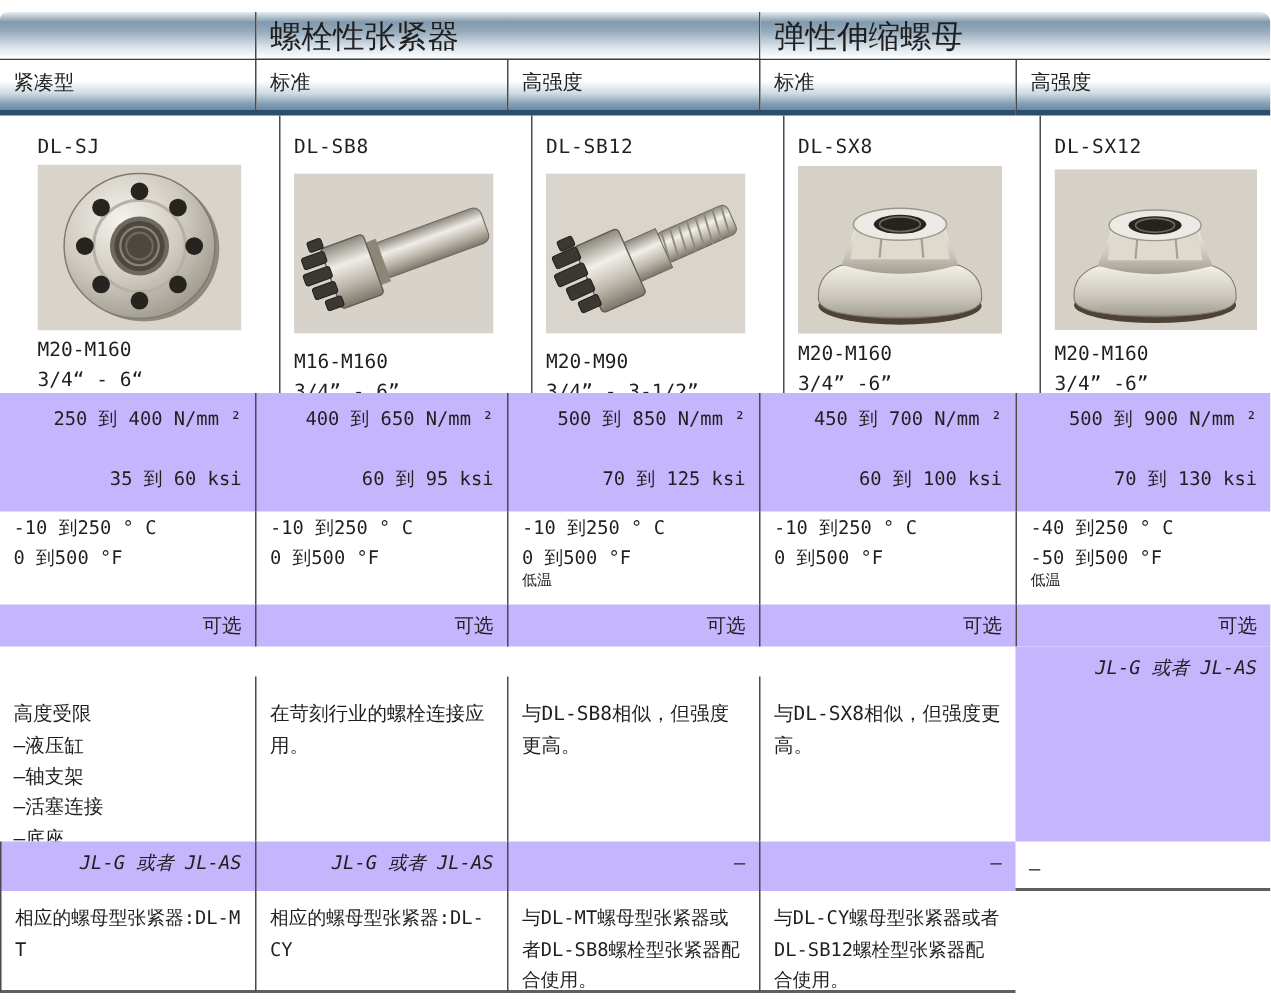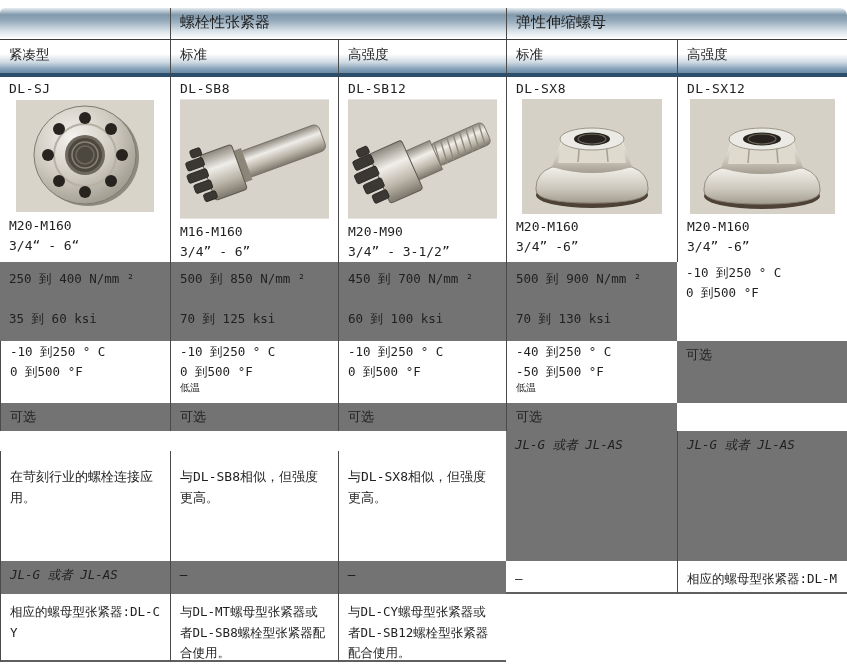--- a/index.html
+++ b/index.html
@@ -12,45 +12,45 @@
     grid-template-columns: 170px 168px 168px 171px 170px;
     grid-template-rows: 32px 37px 185px 79px 62px 28px 130px 33px 68px;
   }
   .cell { border-left: 1px solid #4a4a4a; padding: 5px 9px; overflow: hidden; }
   .first-col { border-left: none; }
 
   
   .group-row {
     background: linear-gradient(180deg, #e8edf1 0%, #8099ac 22%, #96abbc 42%, #dfe7ed 78%, #ffffff 100%);
     border-bottom: 1px solid #3a3a3a;
-    font-size: 15px;
-    display: flex; align-items: center;
+    font-size: 21px;
+    display: flex; align-items: flex-start;
     padding-top: 2px;
   }
   .corner-tl { border-top-left-radius: 5px; }
   .corner-tr { border-top-right-radius: 7px; }
 
   
   .subheader-row {
     background: linear-gradient(180deg, #ffffff 0%, #ffffff 42%, #cdd9e2 68%, #84a1b8 88%, #6b8ca6 100%);
     border-bottom: 4px solid #2d4e6b;
     font-size: 13.5px;
     display: flex; align-items: flex-start;
     padding-top: 6px;
   }
 
   
-  .product-cell { display: flex; flex-direction: column; font-size: 13px; padding: 4px 9px 6px 9px; }
+  .product-cell { display: flex; flex-direction: column; font-size: 13px; padding: 14px 9px 6px 9px; margin-left: 16px; }
   .model-label { flex: 0 0 auto; letter-spacing: 0.5px; }
   .photo-wrap { flex: 1 1 auto; display: flex; align-items: center; justify-content: center; padding: 3px 0; }
   .photo { display: block; }
   .size-block { flex: 0 0 auto; line-height: 1.55; white-space: pre-line; }
 
   
-  .accent { background: #737373; }
+  .accent { background: #c4b5fd; text-align: right; }
 
   
   .strength-cell { font-size: 12.5px; padding-top: 9px; }
   .strength-cell .l2 { margin-top: 23px; }
 
   
   .temp-cell { font-size: 12.5px; line-height: 1.6; padding-top: 1px; }
   .temp-note { font-size: 10px; line-height: 1.2; }
 
   
@@ -256,20 +256,24 @@
     </div>
     <div class="size-block">M20-M160
 3/4” -6”</div>
   </div>
 
   <div class="cell strength-cell accent first-col">
     <div class="l1">250 到 400 N/mm ²</div>
     <div class="l2">35 到 60 ksi</div>
   </div>
   <div class="cell strength-cell accent">
+    <div class="l1">400 到 650 N/mm ²</div>
+    <div class="l2">60 到 95 ksi</div>
+  </div>
+  <div class="cell strength-cell accent">
     <div class="l1">500 到 850 N/mm ²</div>
     <div class="l2">70 到 125 ksi</div>
   </div>
   <div class="cell strength-cell accent">
     <div class="l1">450 到 700 N/mm ²</div>
     <div class="l2">60 到 100 ksi</div>
   </div>
   <div class="cell strength-cell accent">
     <div class="l1">500 到 900 N/mm ²</div>
     <div class="l2">70 到 130 ksi</div>

